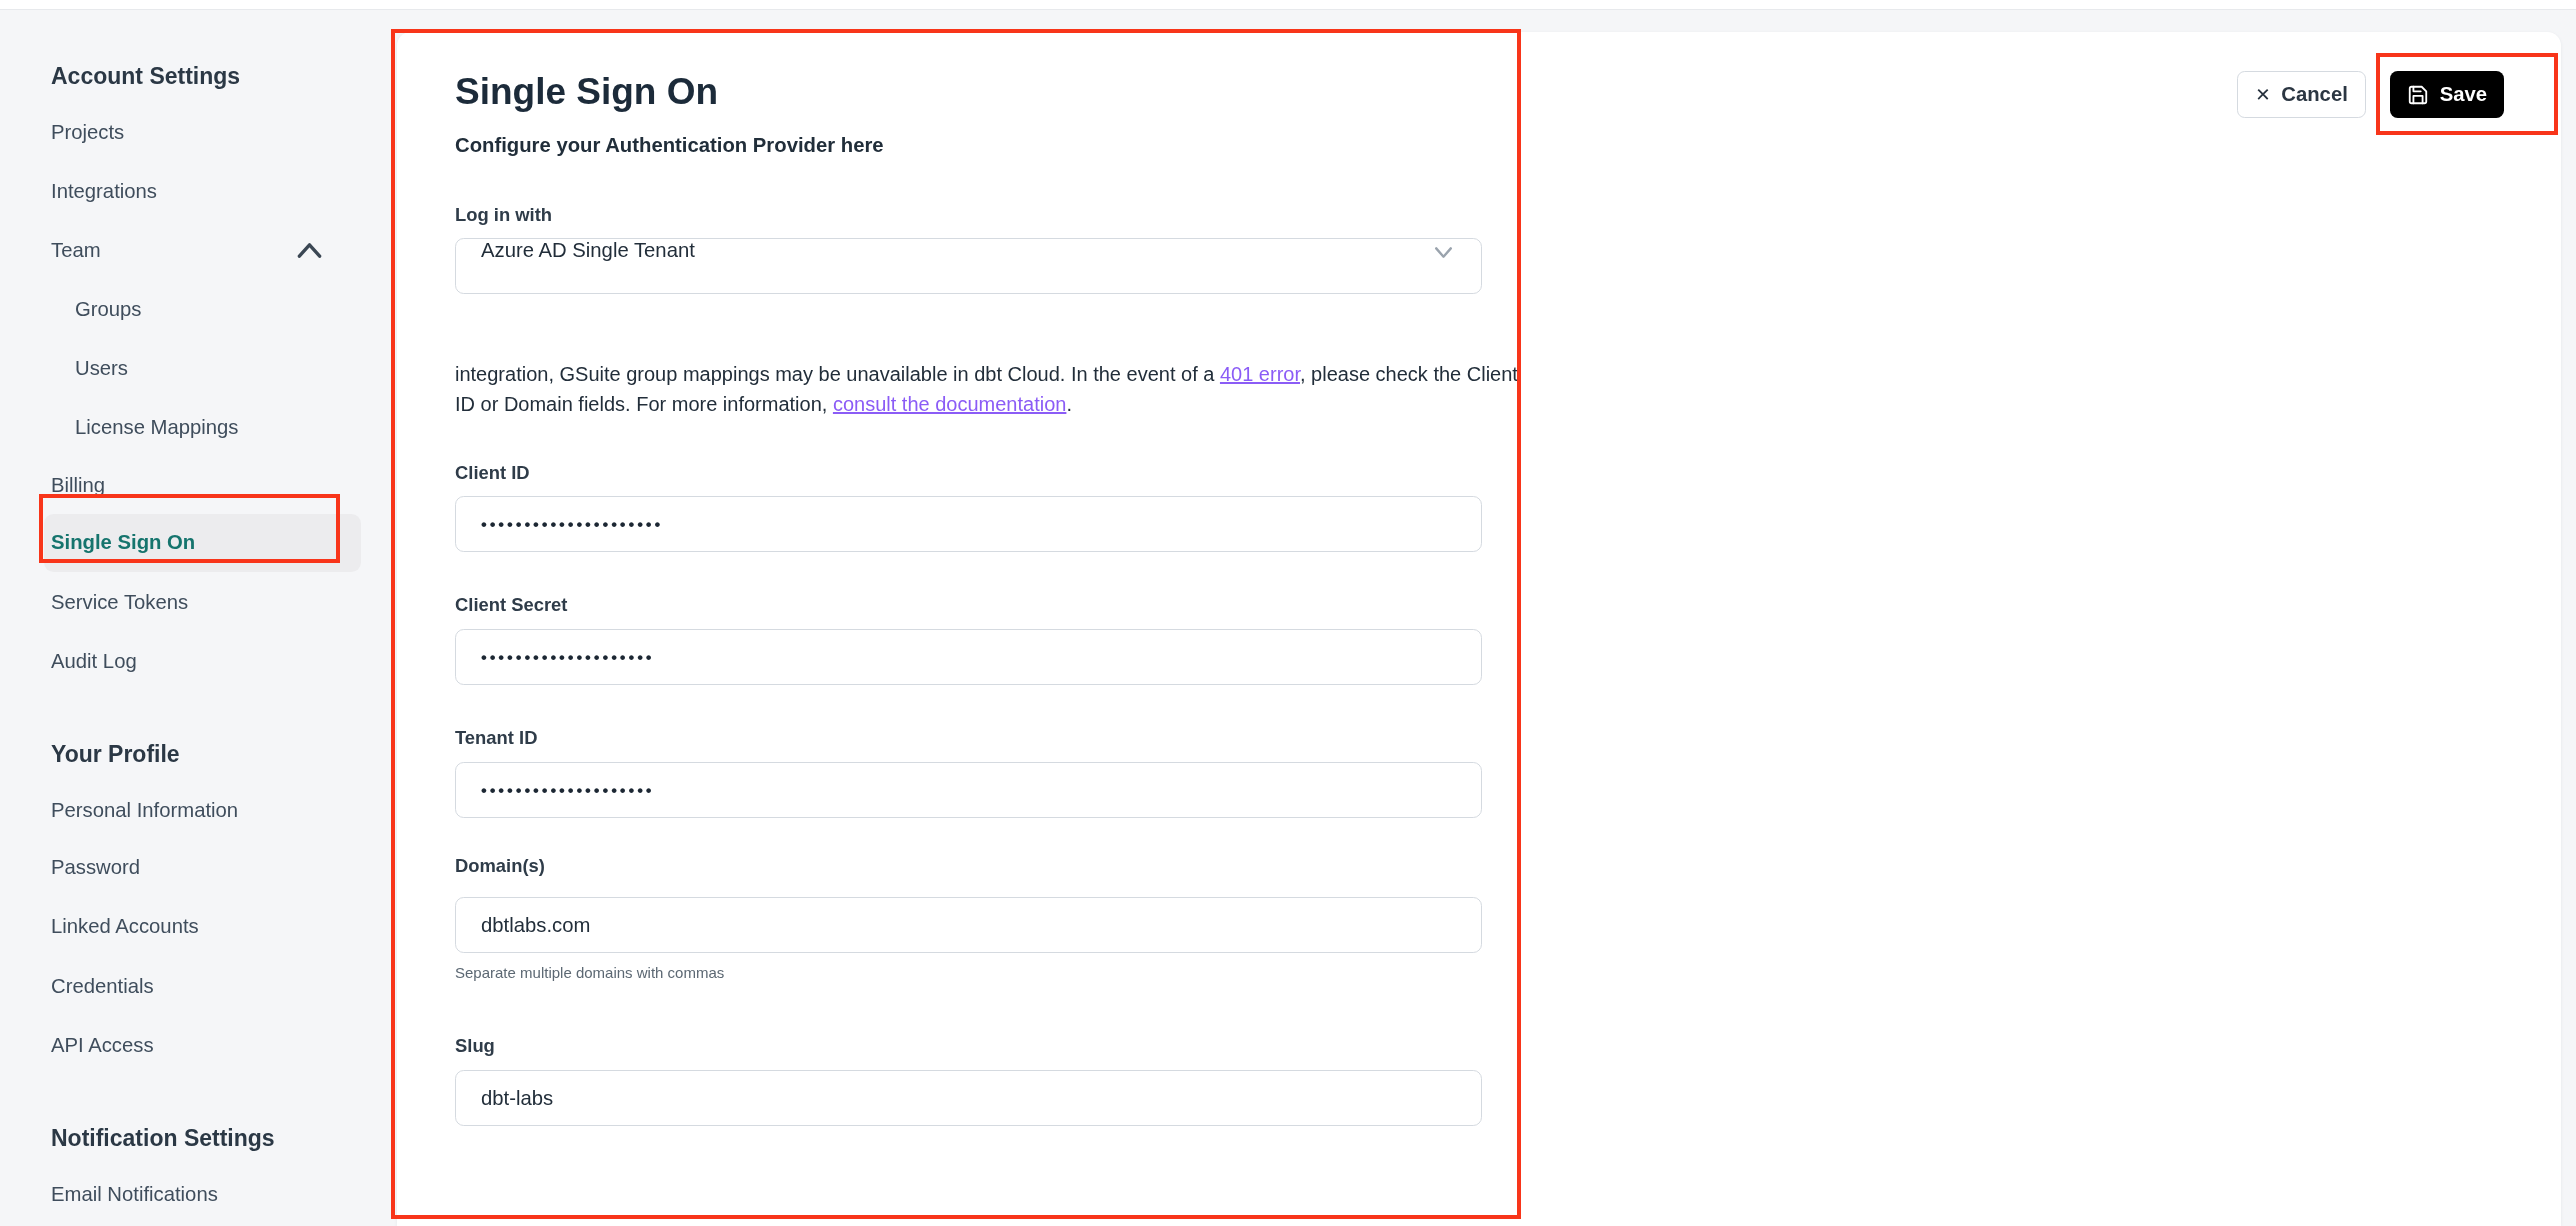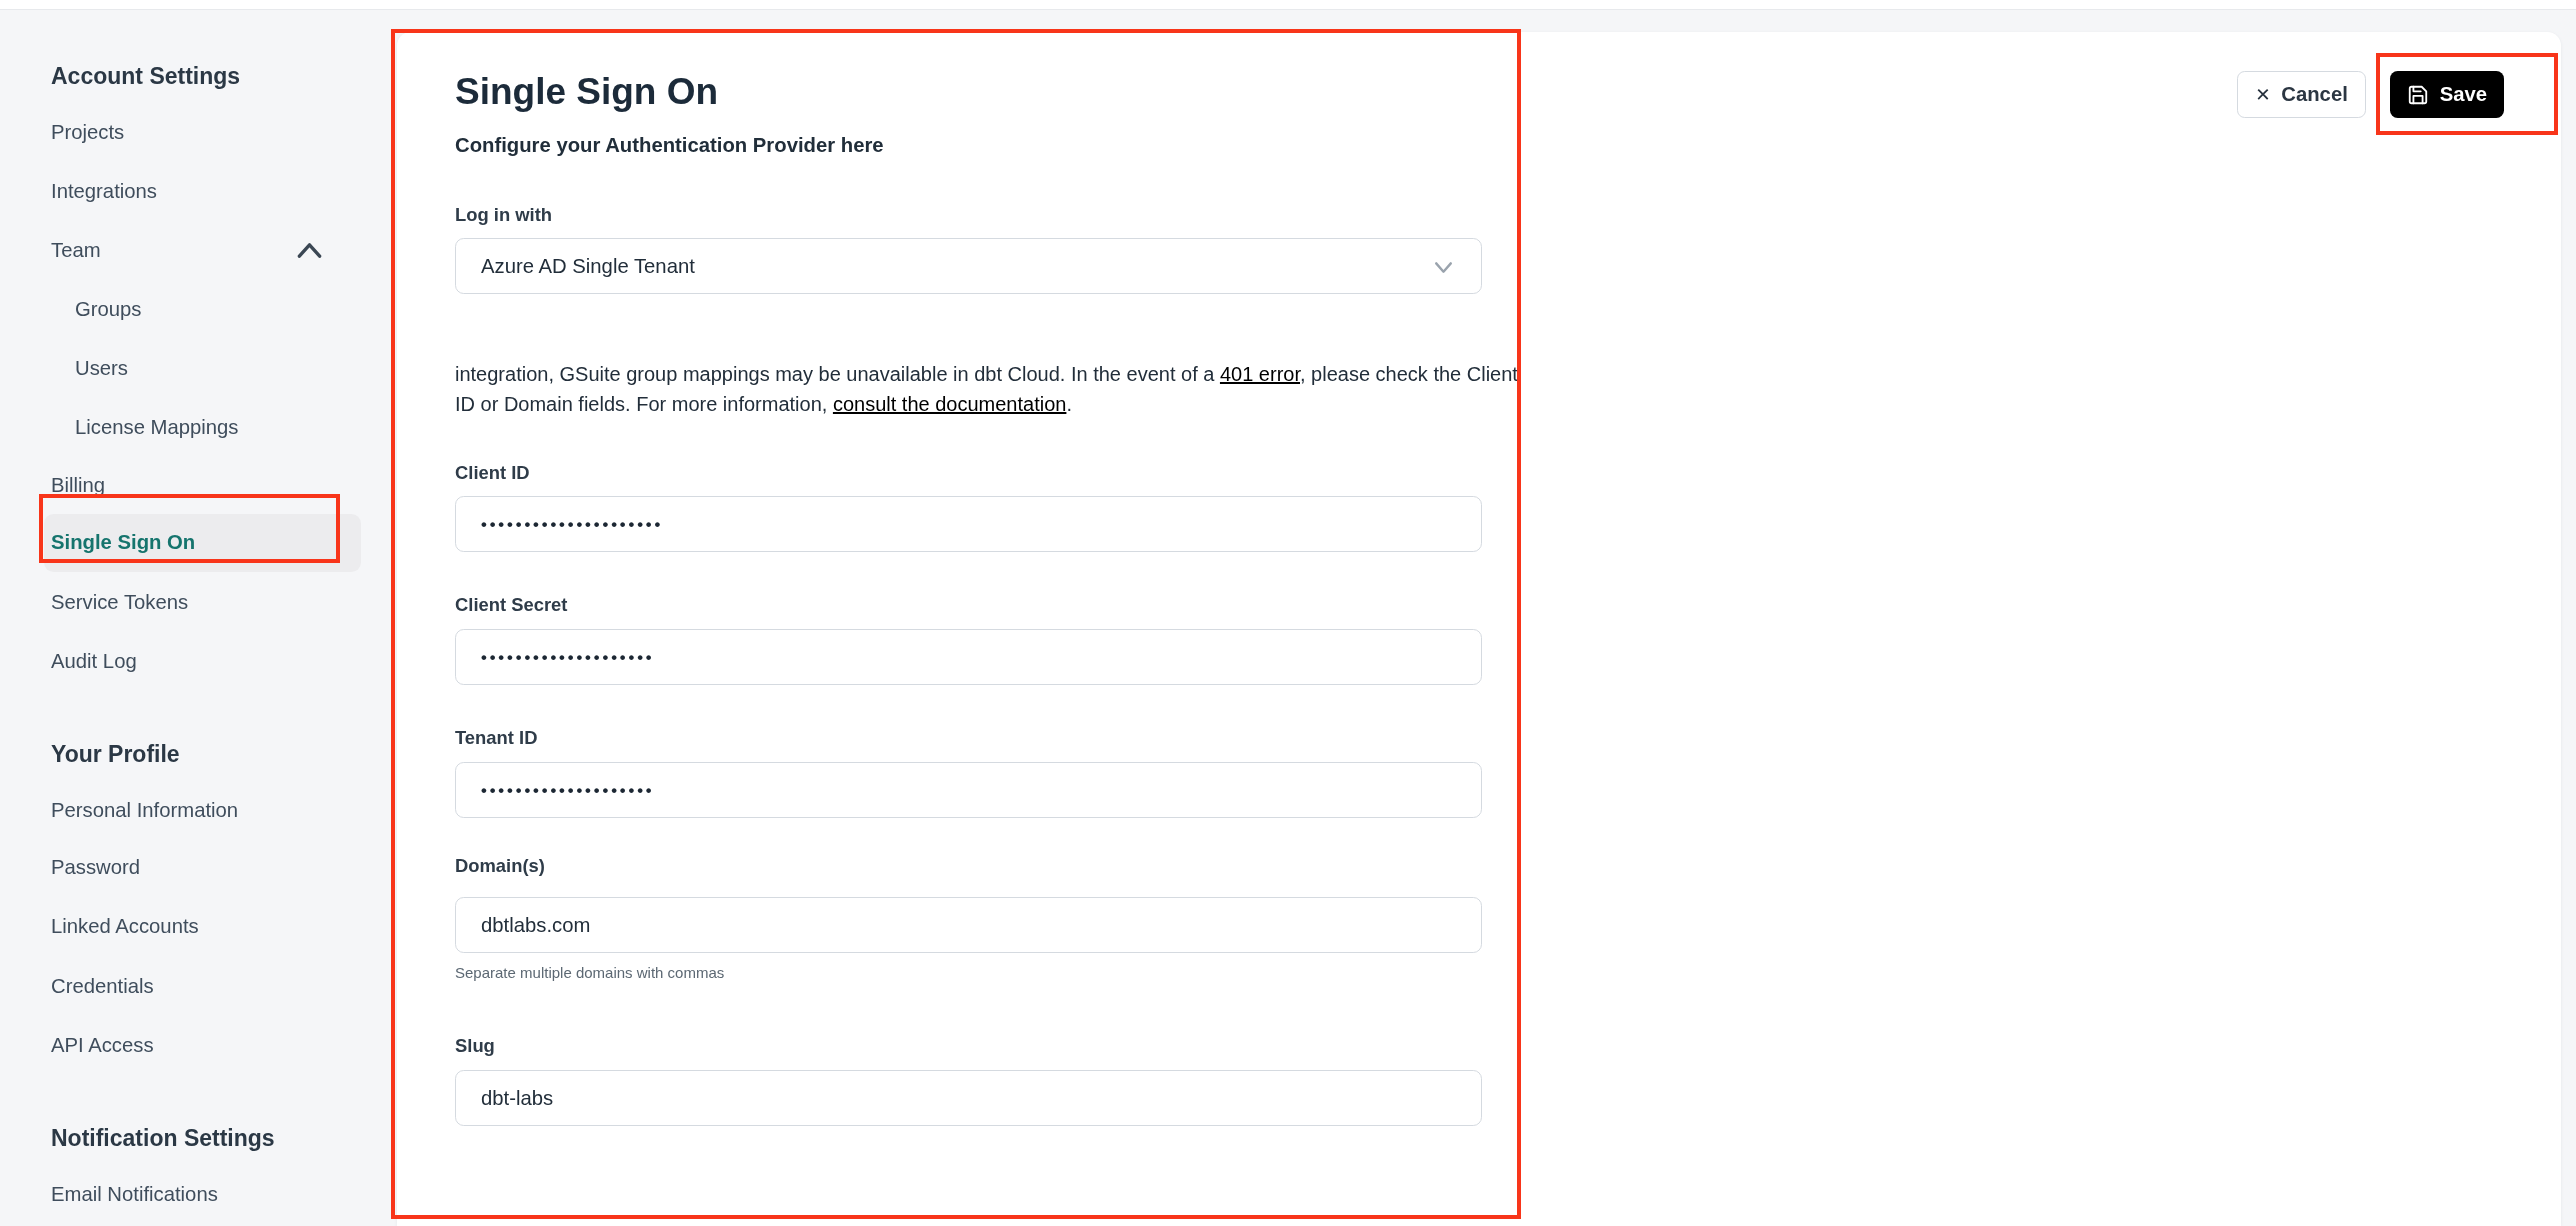--- a/index.html
+++ b/index.html
@@ -59,28 +59,28 @@
   }
   .text-input, .select-box {
     position: absolute; left: 58px; width: 1027px; height: 56px;
     background: #fff; border: 1.5px solid #d5dae0; border-radius: 8.7px;
     font-family: "Liberation Sans", "DejaVu Sans", sans-serif;
     font-size: 20.3px; color: #222e3a; padding: 0 25px; outline: none;
   }
   .text-input.masked {
     font-size: 16.5px; font-weight: 700; letter-spacing: 2.9px; color: #1c2733;
   }
-  .select-box { display: flex; align-items: center; justify-content: space-between; cursor: pointer; gap: 7px; }
+  .select-box { display: flex; justify-content: space-between; cursor: pointer; gap: 7px; }
   .select-chevron { width: 25px; height: 25px; flex: 0 0 auto; }
 
   .info-para {
     position: absolute; left: 58px; top: 297px; width: 1085px;
     font-size: 20px; line-height: 30px; color: #222e3a;
   }
-  .info-para a { color: #000000; text-decoration: underline; cursor: pointer; }
+  .info-para a { color: #8b5cf6; text-decoration: underline; cursor: pointer; }
 
   .helper-text {
     position: absolute; left: 58px; top: 932px;
     font-size: 15px; color: #5c6873;
   }
 
   
   .btn {
     position: absolute; top: 39px; height: 47px;
     display: flex; align-items: center; justify-content: center; gap: 10.7px;

